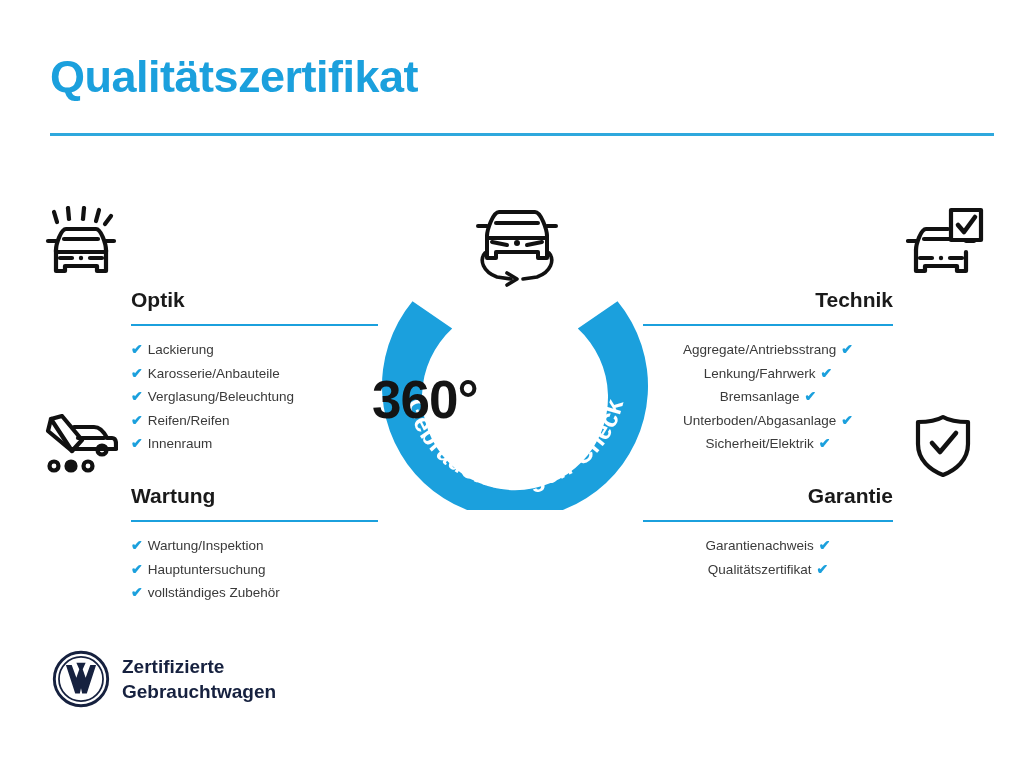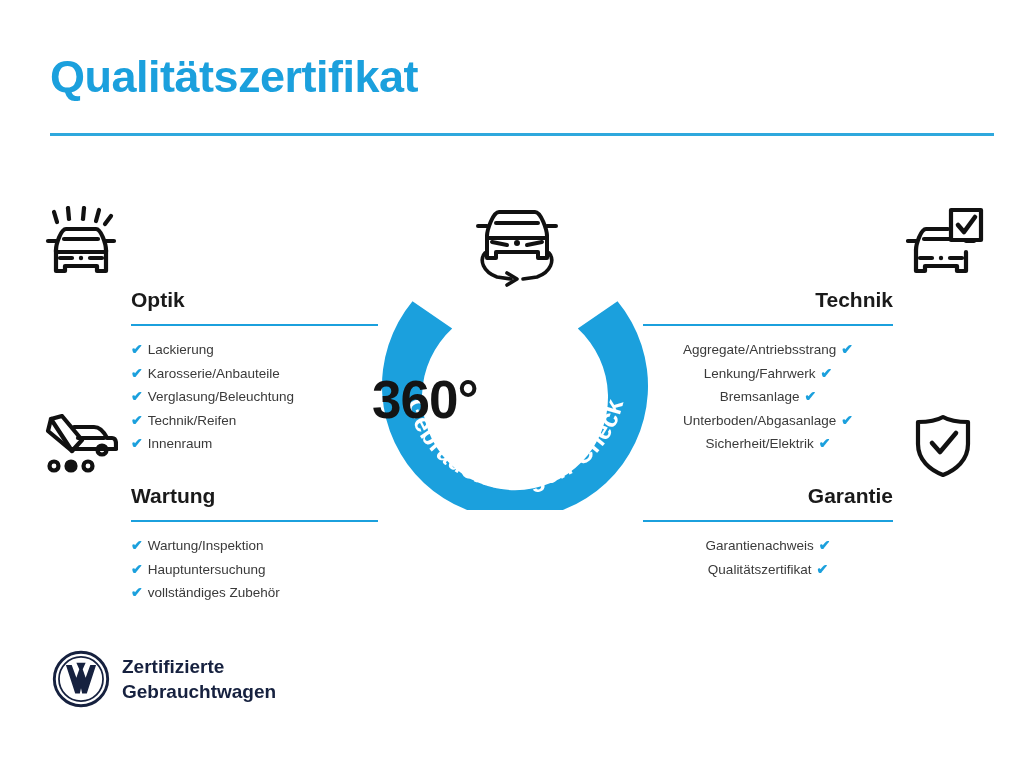--- a/index.html
+++ b/index.html
@@ -236,21 +236,21 @@
 
   <div class="block left" id="block-optik">
     <div class="block-head">
       <div class="block-title">Optik</div>
       <div class="block-rule"></div>
     </div>
     <ul class="block-list">
       <li><span class="check">✔</span><span>Lackierung</span></li>
       <li><span class="check">✔</span><span>Karosserie/Anbauteile</span></li>
       <li><span class="check">✔</span><span>Verglasung/Beleuchtung</span></li>
-      <li><span class="check">✔</span><span>Technik/Reifen</span></li>
+      <li><span class="check">✔</span><span>Reifen/Reifen</span></li>
       <li><span class="check">✔</span><span>Innenraum</span></li>
     </ul>
   </div>
 
   <div class="block left" id="block-wartung">
     <div class="block-head">
       <div class="block-title">Wartung</div>
       <div class="block-rule"></div>
     </div>
     <ul class="block-list">

